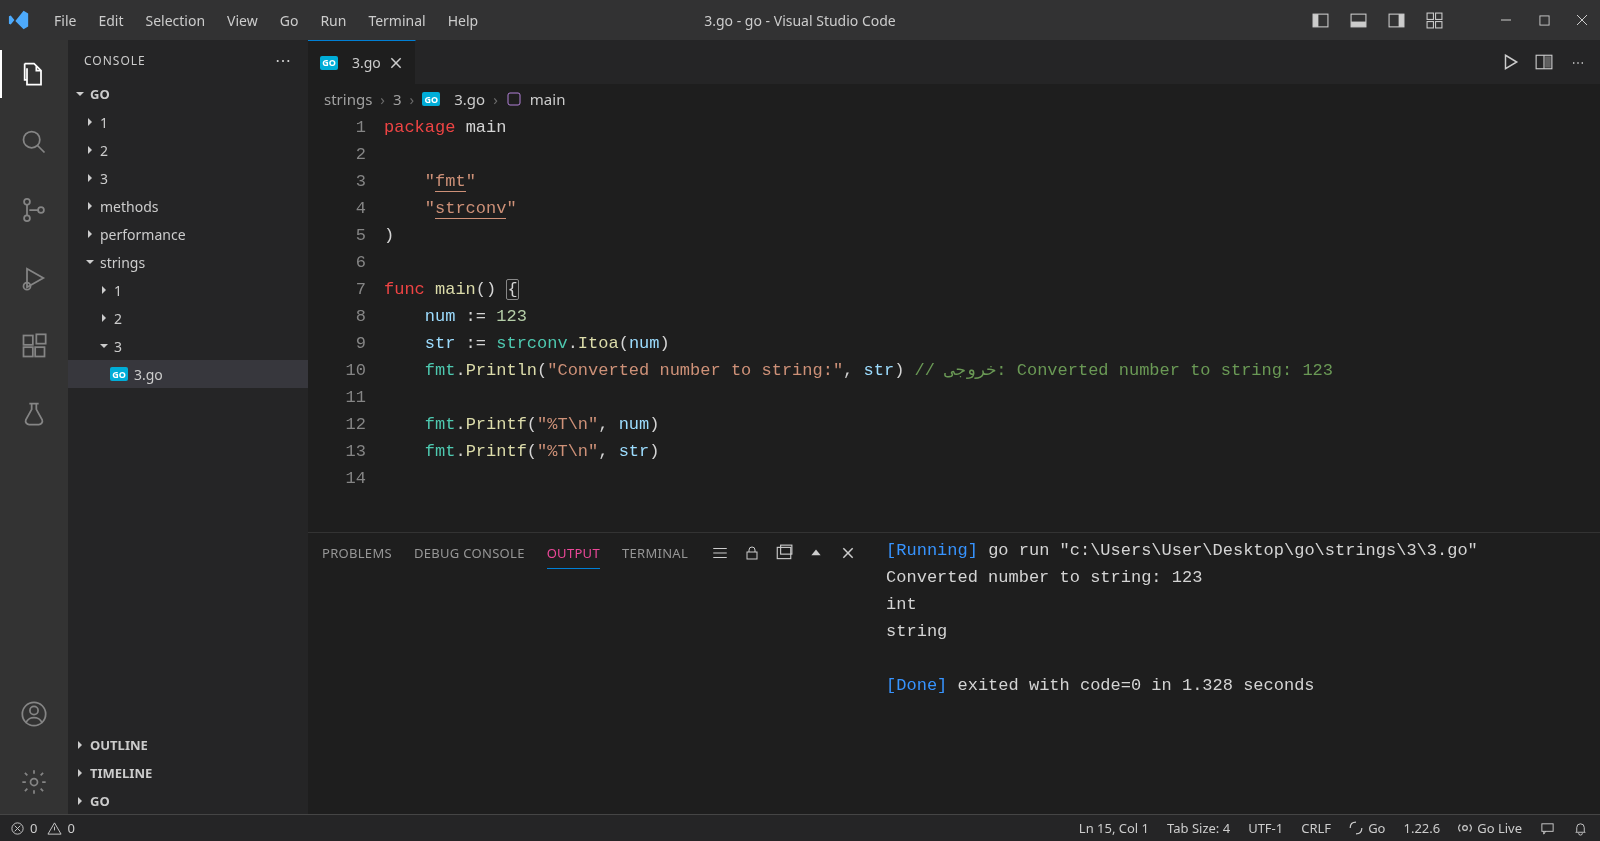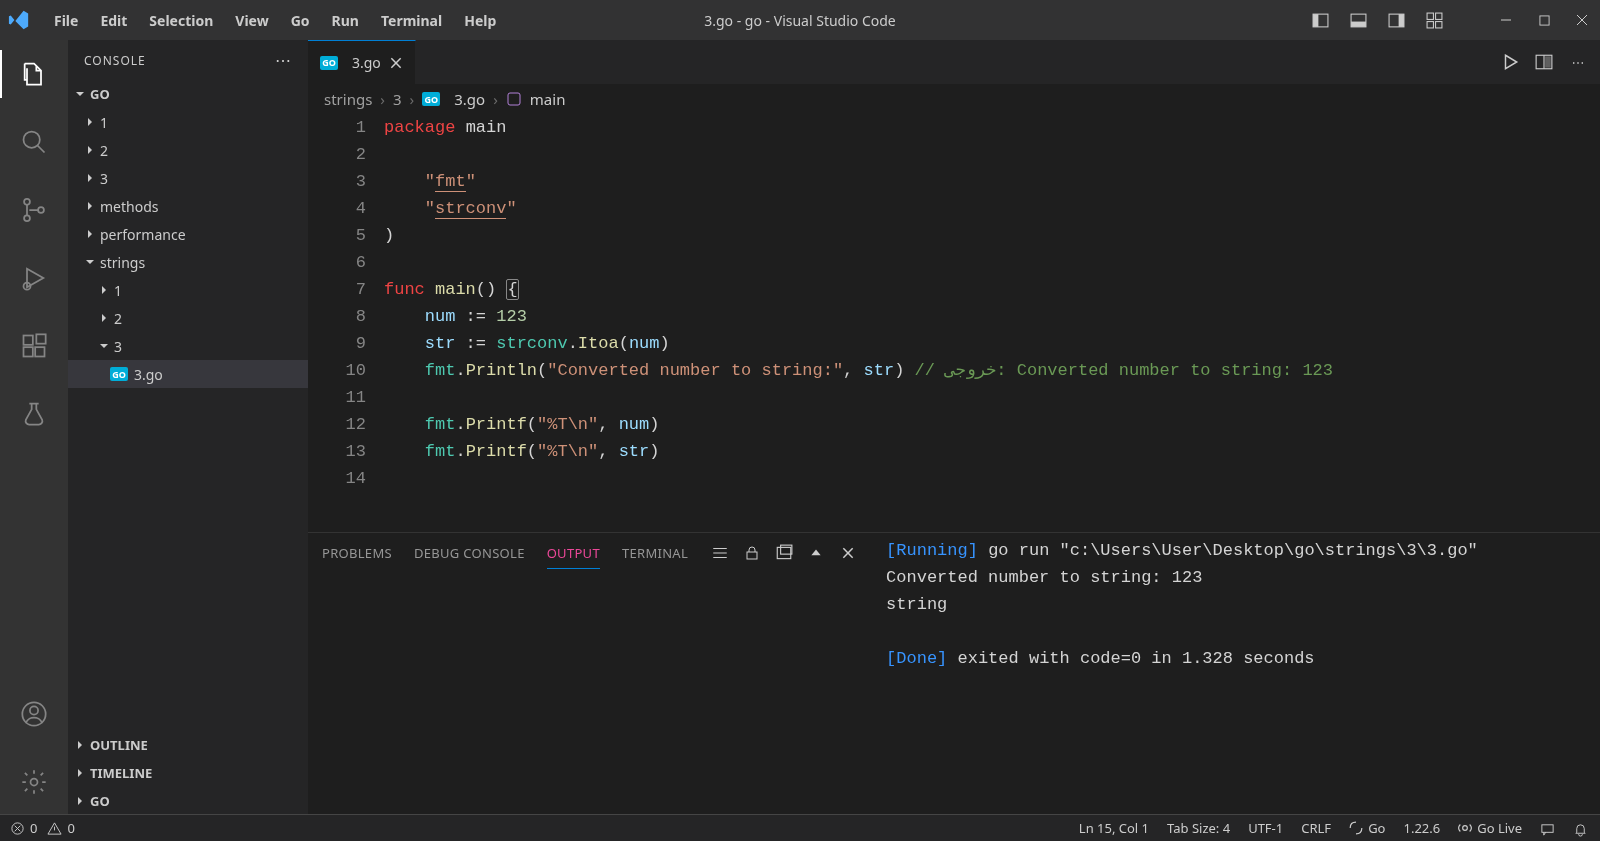--- a/index.html
+++ b/index.html
@@ -21,21 +21,21 @@
   align-items: center;
   padding: 0 8px;
   font-size: 14px;
 }
 .vscode-logo {
   width: 24px; height: 24px;
   margin-right: 12px;
   display: flex;
   align-items: center;
 }
-.menu-items { display: flex; gap: 2px; font-weight: bold; }
+.menu-items { display: flex; gap: 2px; }
 .menu-item { padding: 4px 10px; color: #cccccc; cursor: pointer; }
 .title-center {
   position: absolute;
   left: 50%;
   transform: translateX(-50%);
   color: #cccccc;
 }
 .window-controls {
   margin-left: auto;
   display: flex;
@@ -245,21 +245,21 @@
 .status-bar {
   height: 27px;
   background:#252526;
   border-top:1px solid #454545;
   display:flex;
   align-items:center;
   font-size:13px;
   color:#cccccc;
 }
 .status-left { display:flex; gap:10px; align-items:center; padding:0 10px;}
-.status-right { margin-left:auto; display:flex; gap:18px; align-items:flex-end; padding:0 12px;}
+.status-right { margin-left:auto; display:flex; gap:18px; align-items:center; padding:0 12px;}
 .status-item { display:flex; align-items:center; gap:5px; cursor:pointer;}
 svg { display:block; }
 </style>
 </head>
 <body>
 
 <div class="title-bar">
   <div class="vscode-logo">
     <svg width="22" height="22" viewBox="0 0 24 24">
         <path fill="#4daafc" d="M17 2l5 3v14l-5 3-9-9 9-11zM3 7l4 5-4 5-2-1V8l2-1z"></path>
@@ -610,20 +610,21 @@
           <span class="icon-btn">
               <svg width="14" height="14" viewBox="0 0 12 12">
                 <path stroke="#ccc" stroke-width="1.3" d="M2 2l8 8M10 2l-8 8"></path>
               </svg>
             </span>
         </div>
       </div>
       <div class="output-body" id="output-body">
           <div><span class="out-blue">[Running] </span><span class="out-text">go run "c:\Users\User\Desktop\go\strings\3\3.go"</span></div>
           <div><span class="out-text">Converted number to string: 123</span></div>
+          <div><span class="out-text">int</span></div>
           <div><span class="out-text">string</span></div>
           <div>&nbsp;</div>
           <div><span class="out-blue">[Done] </span><span class="out-text">exited with code=0 in 1.328 seconds</span></div>
         </div>
     </div>
   </div>
 </div>
 
 <div class="status-bar">
   <div class="status-left">

